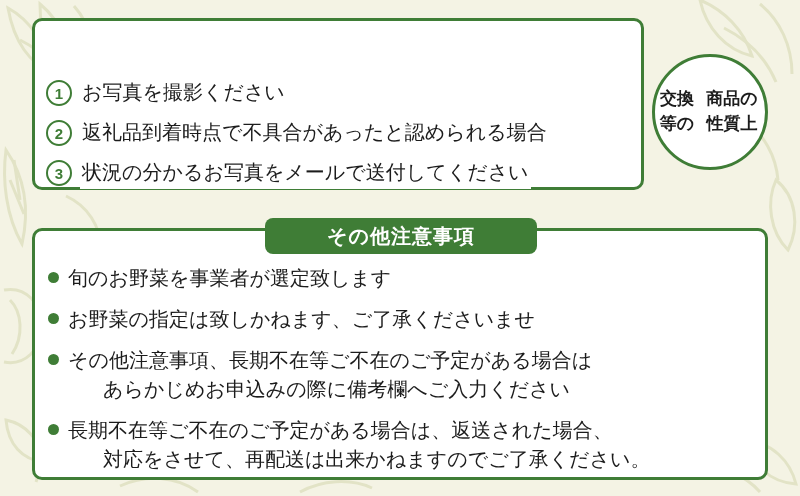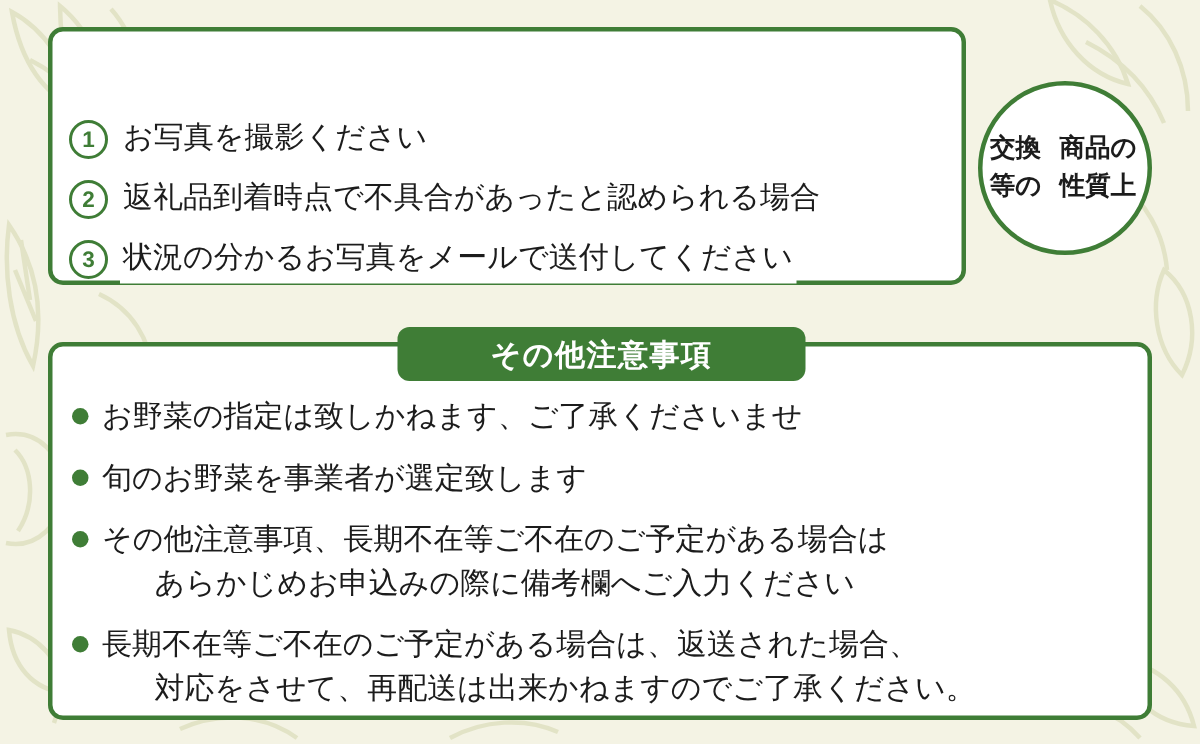--- a/index.html
+++ b/index.html
@@ -231,27 +231,27 @@
   </div>
 
   <div class="panel" id="panel-bottom"></div>
 
   <div class="panel-title" id="title-bottom">その他注意事項</div>
 
   <div class="bullet-list">
     <div class="bullet-row">
       <div class="bullet-dot"></div>
       <div class="bullet-text">
+        <span>旬のお野菜を事業者が選定致します</span>
+      </div>
+    </div>
+    <div class="bullet-row">
+      <div class="bullet-dot"></div>
+      <div class="bullet-text">
         <span>お野菜の指定は致しかねます、ご了承くださいませ</span>
-      </div>
-    </div>
-    <div class="bullet-row">
-      <div class="bullet-dot"></div>
-      <div class="bullet-text">
-        <span>旬のお野菜を事業者が選定致します</span>
       </div>
     </div>
     <div class="bullet-row">
       <div class="bullet-dot"></div>
       <div class="bullet-text">
         <span>その他注意事項、長期不在等ご不在のご予定がある場合は</span>
         <span class="l2">あらかじめお申込みの際に備考欄へご入力ください</span>
       </div>
     </div>
     <div class="bullet-row">

